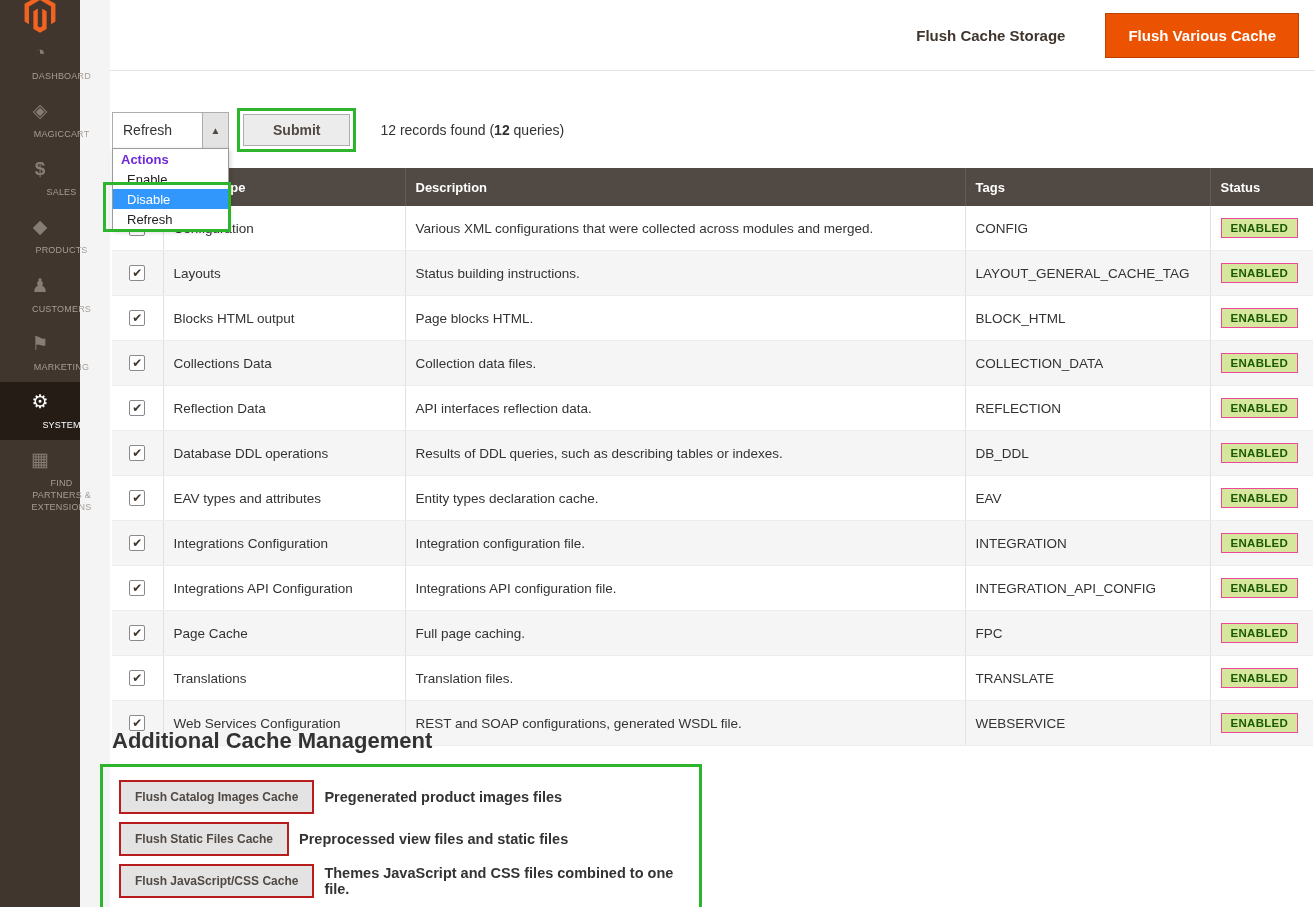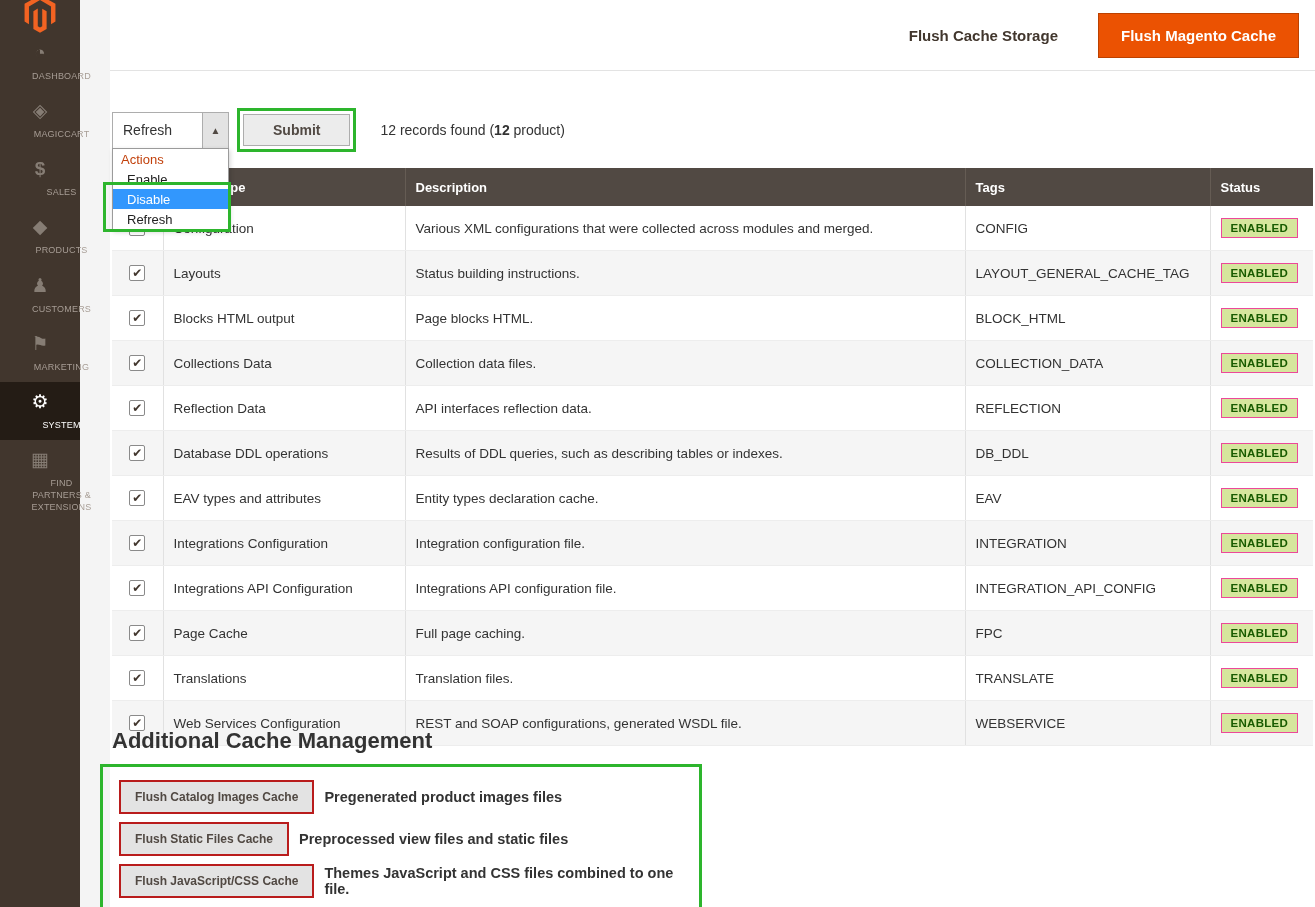--- a/index.html
+++ b/index.html
@@ -38,21 +38,21 @@
                   align-items:center; justify-content:center; font-size:10px; color:#514943; }
   .annot { border:3px solid #2db52d; padding:3px; margin-left:8px; display:inline-block; }
   .submit-btn { background:#ececec; border:1px solid #adadad; color:#514943; font-family:inherit;
                 font-weight:bold; font-size:14px; padding:7px 29px; cursor:pointer; }
   .records { margin-left:24px; font-size:14px; color:#333; }
   .records .bold { font-weight:bold; }
 
   
   .menu { position:absolute; left:112px; top:148px; width:117px; background:#fff; border:1px solid #9b9b9b;
           z-index:30; box-shadow:1px 2px 5px rgba(0,0,0,.18); font-size:13px; }
-  .menu-group { font-weight:normal; color:#c2410c; padding:3px 8px; height:20px; line-height:15px; }
+  .menu-group { font-weight:bold; color:#6d28d9; padding:3px 8px; height:20px; line-height:15px; }
   .menu-item { padding:3px 14px; height:20px; line-height:15px; color:#222; cursor:pointer; }
   .menu-item.hl { background:#3297fd; color:#fff; }
   .annot2 { position:absolute; left:103px; top:182px; width:128px; height:50px; border:3px solid #2db52d;
             z-index:40; pointer-events:none; }
 
   
   .grid { position:absolute; left:112px; top:168px; width:1201px; border-collapse:collapse; table-layout:fixed; z-index:1; }
   .grid th { background:#514943; color:#fff; font-size:13px; font-weight:bold; text-align:left; padding:11px 10px; }
   .grid th + th { border-left:1px solid #655c54; }
   .grid td { font-size:13.5px; color:#333; padding:12px 10px; background:#fff; border-bottom:1px solid #ededed;
@@ -117,32 +117,32 @@
     <span class="nav-label">SYSTEM</span>
   </div>
   <div class="nav-item">
     <span class="nav-icon">▦</span>
     <span class="nav-label">FIND PARTNERS &amp; EXTENSIONS</span>
   </div>
 </div>
 
 <div class="topbar">
   <button class="flush-storage">Flush Cache Storage</button>
-  <button class="flush-magento">Flush Magento Cache</button>
+  <button class="flush-magento">Flush Various Cache</button>
 </div>
 
 <div class="toolbar">
   <div class="select">
     <span class="select-value">Refresh</span>
     <span class="select-arrow">▲</span>
   </div>
   <span class="annot">
     <button class="submit-btn">Submit</button>
   </span>
-  <span class="records"><span>12</span><span> records found (</span><span class="bold">12</span><span> product)</span></span>
+  <span class="records"><span>12</span><span> records found (</span><span class="bold">12</span><span> queries)</span></span>
 </div>
 
 <div class="menu">
   <div class="menu-group">Actions</div>
   <div class="menu-item">Enable</div>
   <div class="menu-item hl">Disable</div>
   <div class="menu-item">Refresh</div>
 </div>
 <div class="annot2"></div>
 

